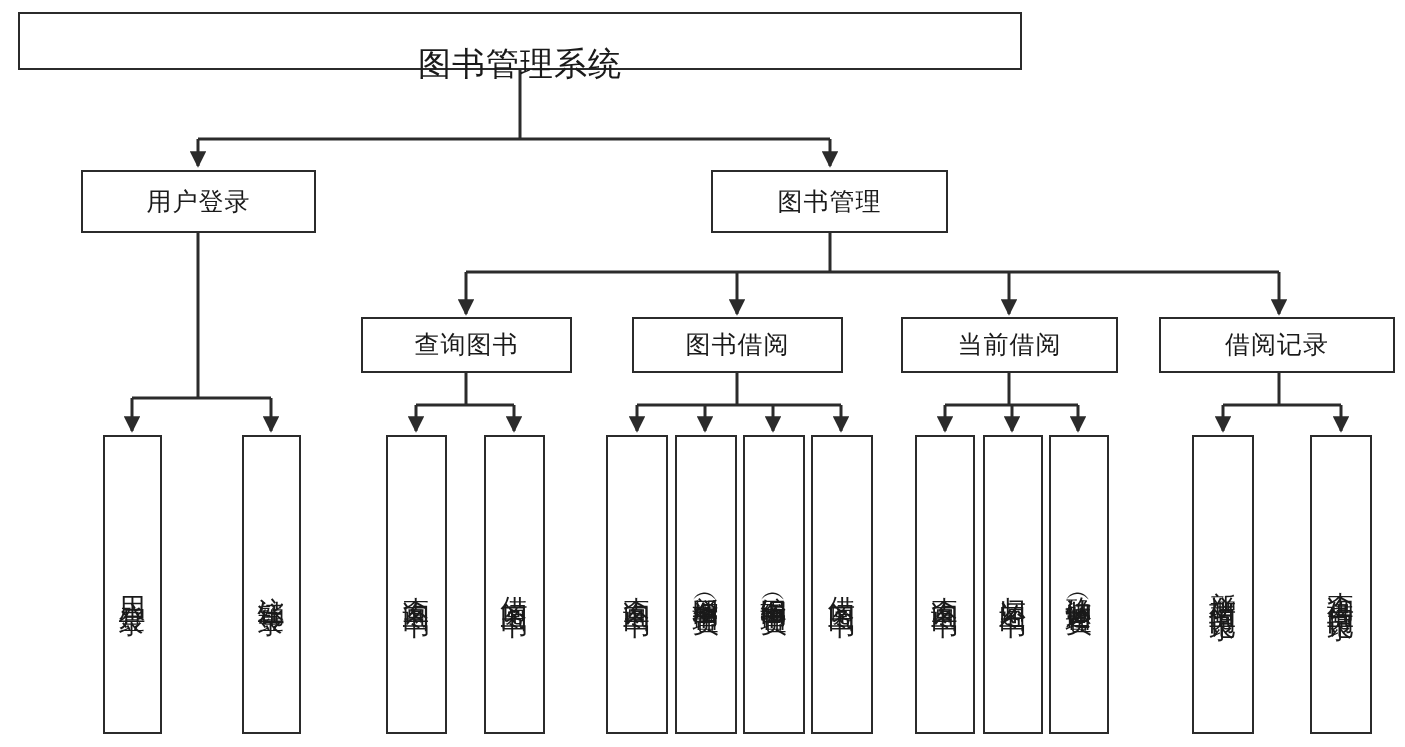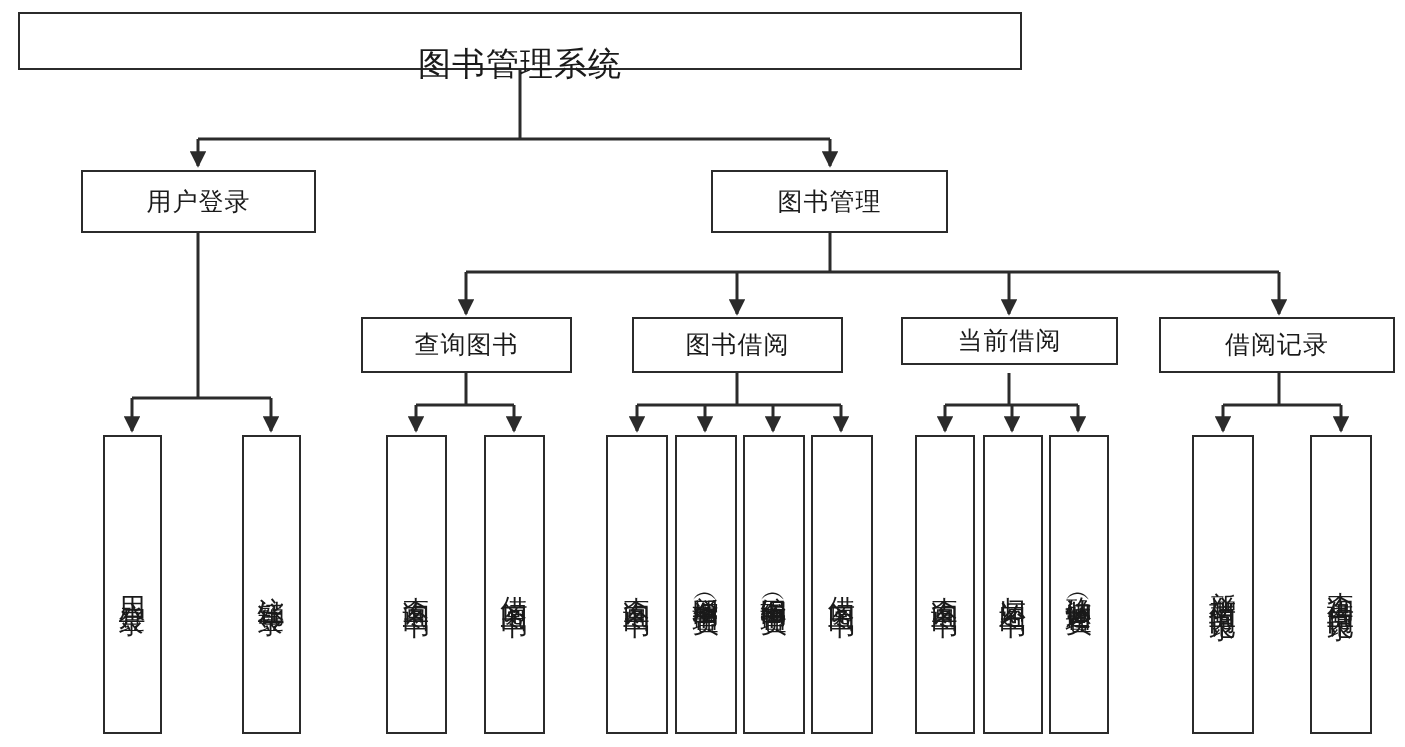--- a/index.html
+++ b/index.html
@@ -148,21 +148,21 @@
   </div>
 
   <div class="node horizontal" style="left:361px; top:317px; width:211px; height:56px;">
     <span class="node-label">查询图书</span>
   </div>
 
   <div class="node horizontal" style="left:632px; top:317px; width:211px; height:56px;">
     <span class="node-label">图书借阅</span>
   </div>
 
-  <div class="node horizontal" style="left:901px; top:317px; width:217px; height:48px;">
+  <div class="node horizontal" style="left:901px; top:317px; width:217px; height:56px;">
     <span class="node-label">当前借阅</span>
   </div>
 
   <div class="node horizontal" style="left:1159px; top:317px; width:236px; height:56px;">
     <span class="node-label">借阅记录</span>
   </div>
 
   <div class="node vertical" style="left:103px; top:435px; width:59px; height:299px;">
     <span class="node-label">用户登录</span>
   </div>

